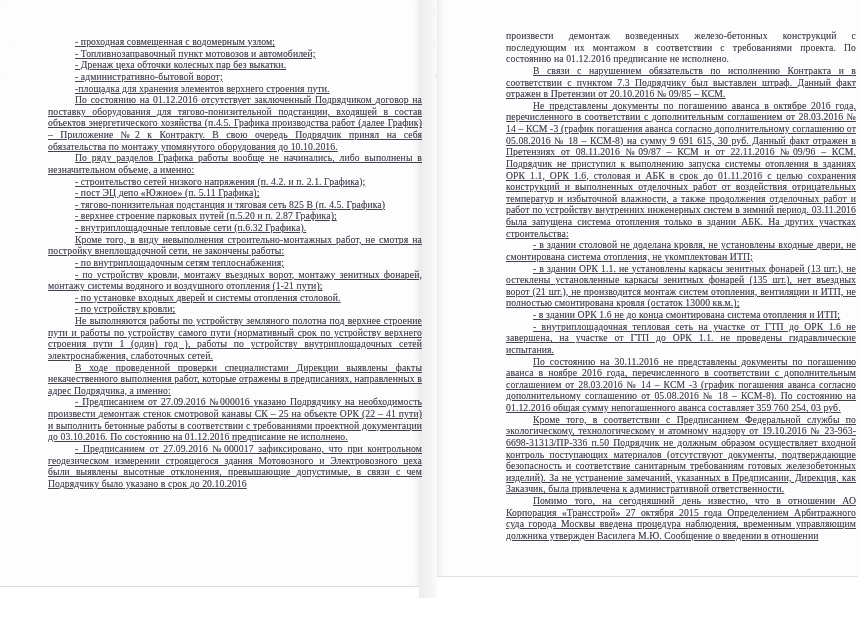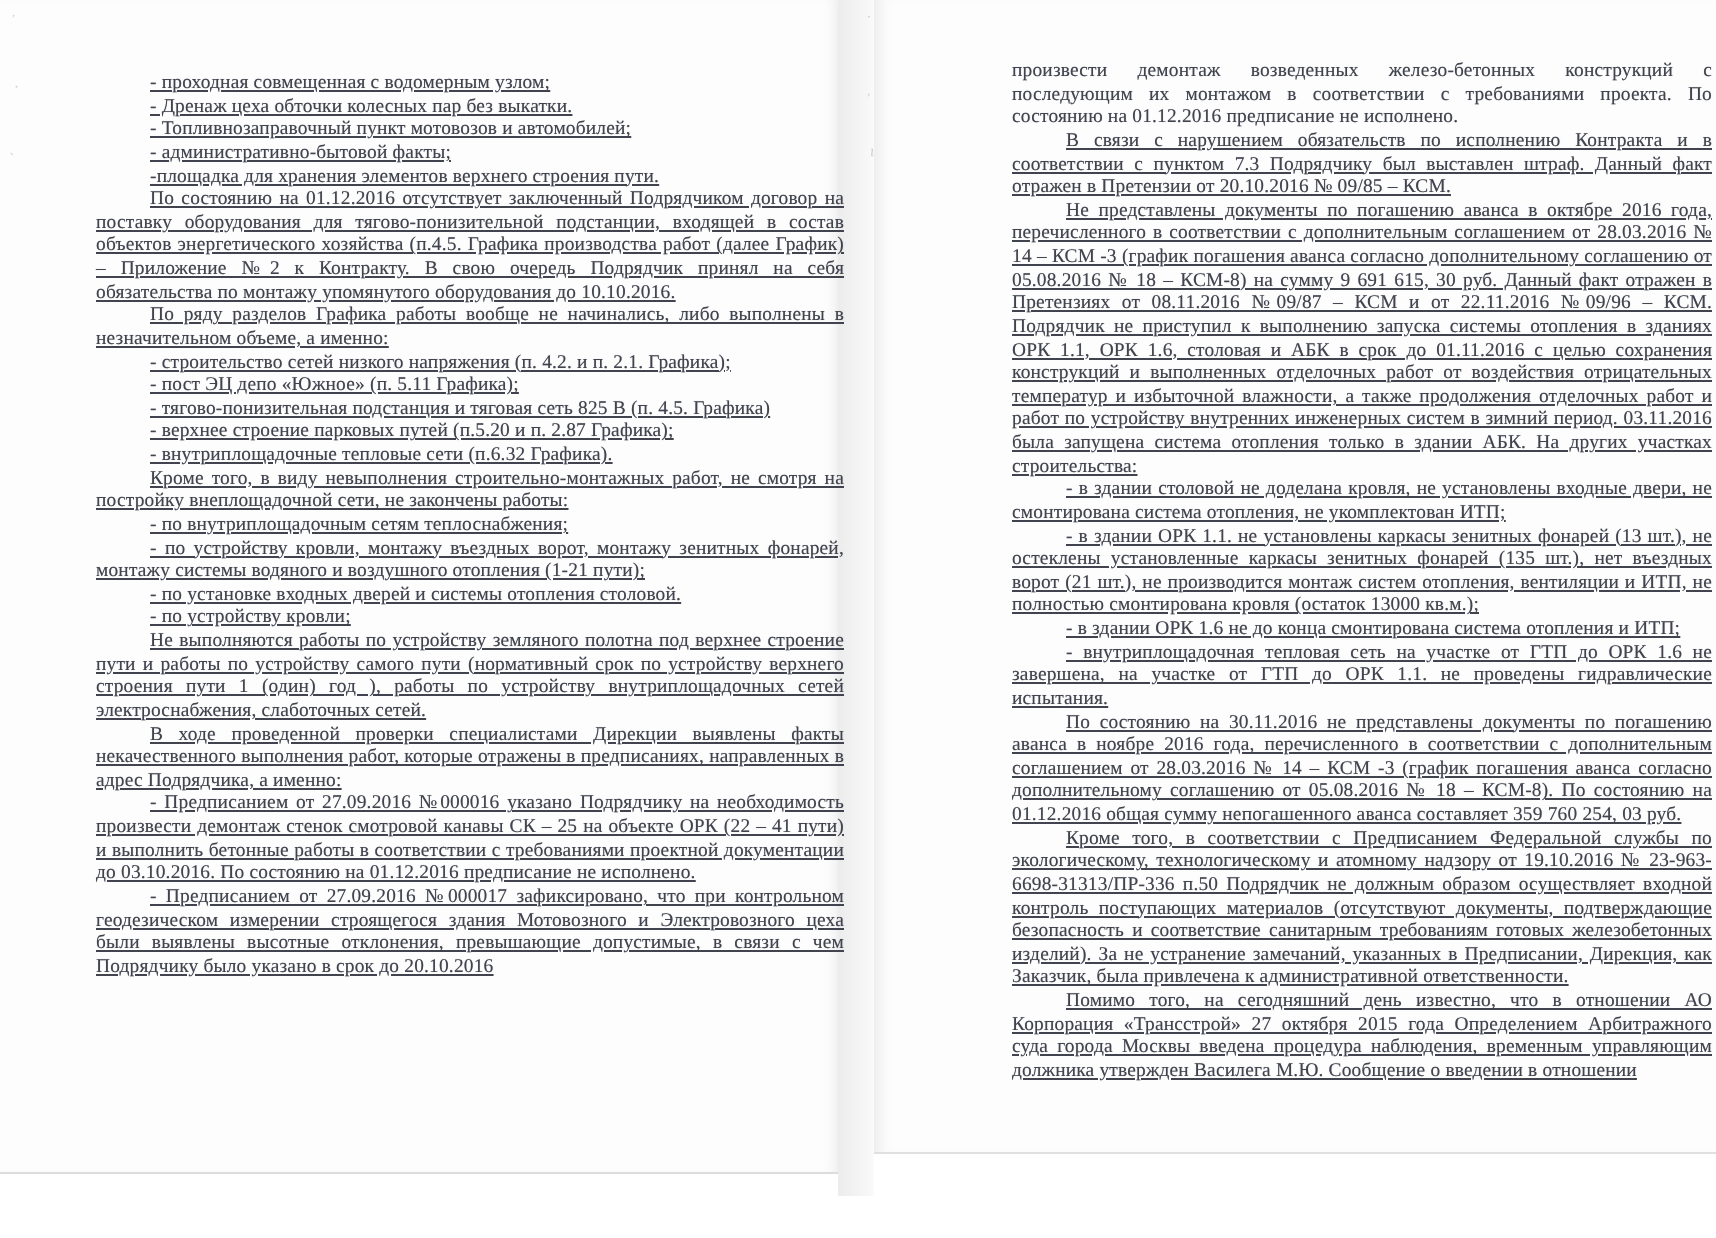--- a/index.html
+++ b/index.html
@@ -94,23 +94,23 @@
 </head>
 <body>
 
 <div class="scan">
 
   <div class="gutter"></div>
 
   <div class="page page-left">
     <div class="text-block">
         <p class="para indent">- проходная совмещенная с водомерным узлом;</p>
+        <p class="para indent">- Топливнозаправочный пункт мотовозов и автомобилей;</p>
         <p class="para indent">- Дренаж цеха обточки колесных пар без выкатки.</p>
-        <p class="para indent">- Топливнозаправочный пункт мотовозов и автомобилей;</p>
-        <p class="para indent">- административно-бытовой факты;</p>
+        <p class="para indent">- административно-бытовой ворот;</p>
         <p class="para indent">-площадка для хранения элементов верхнего строения пути.</p>
         <p class="para indent">По состоянию на 01.12.2016 отсутствует заключенный Подрядчиком договор на поставку оборудования для тягово-понизительной подстанции, входящей в состав объектов энергетического хозяйства (п.4.5. Графика производства работ (далее График) – Приложение №2  к Контракту. В свою очередь Подрядчик принял на себя обязательства по монтажу упомянутого оборудования до 10.10.2016.</p>
         <p class="para indent">По ряду разделов Графика работы вообще не начинались, либо выполнены в незначительном объеме, а именно:</p>
         <p class="para indent">- строительство сетей низкого напряжения (п. 4.2. и п. 2.1. Графика);</p>
         <p class="para indent">- пост ЭЦ депо «Южное» (п. 5.11 Графика);</p>
         <p class="para indent">- тягово-понизительная подстанция и тяговая сеть 825 В (п. 4.5. Графика)</p>
         <p class="para indent">- верхнее строение парковых путей (п.5.20 и п. 2.87 Графика);</p>
         <p class="para indent">- внутриплощадочные тепловые сети (п.6.32 Графика).</p>
         <p class="para indent">Кроме того, в виду невыполнения строительно-монтажных работ, не смотря на постройку внеплощадочной сети, не закончены работы:</p>
         <p class="para indent">- по внутриплощадочным сетям теплоснабжения;</p>

